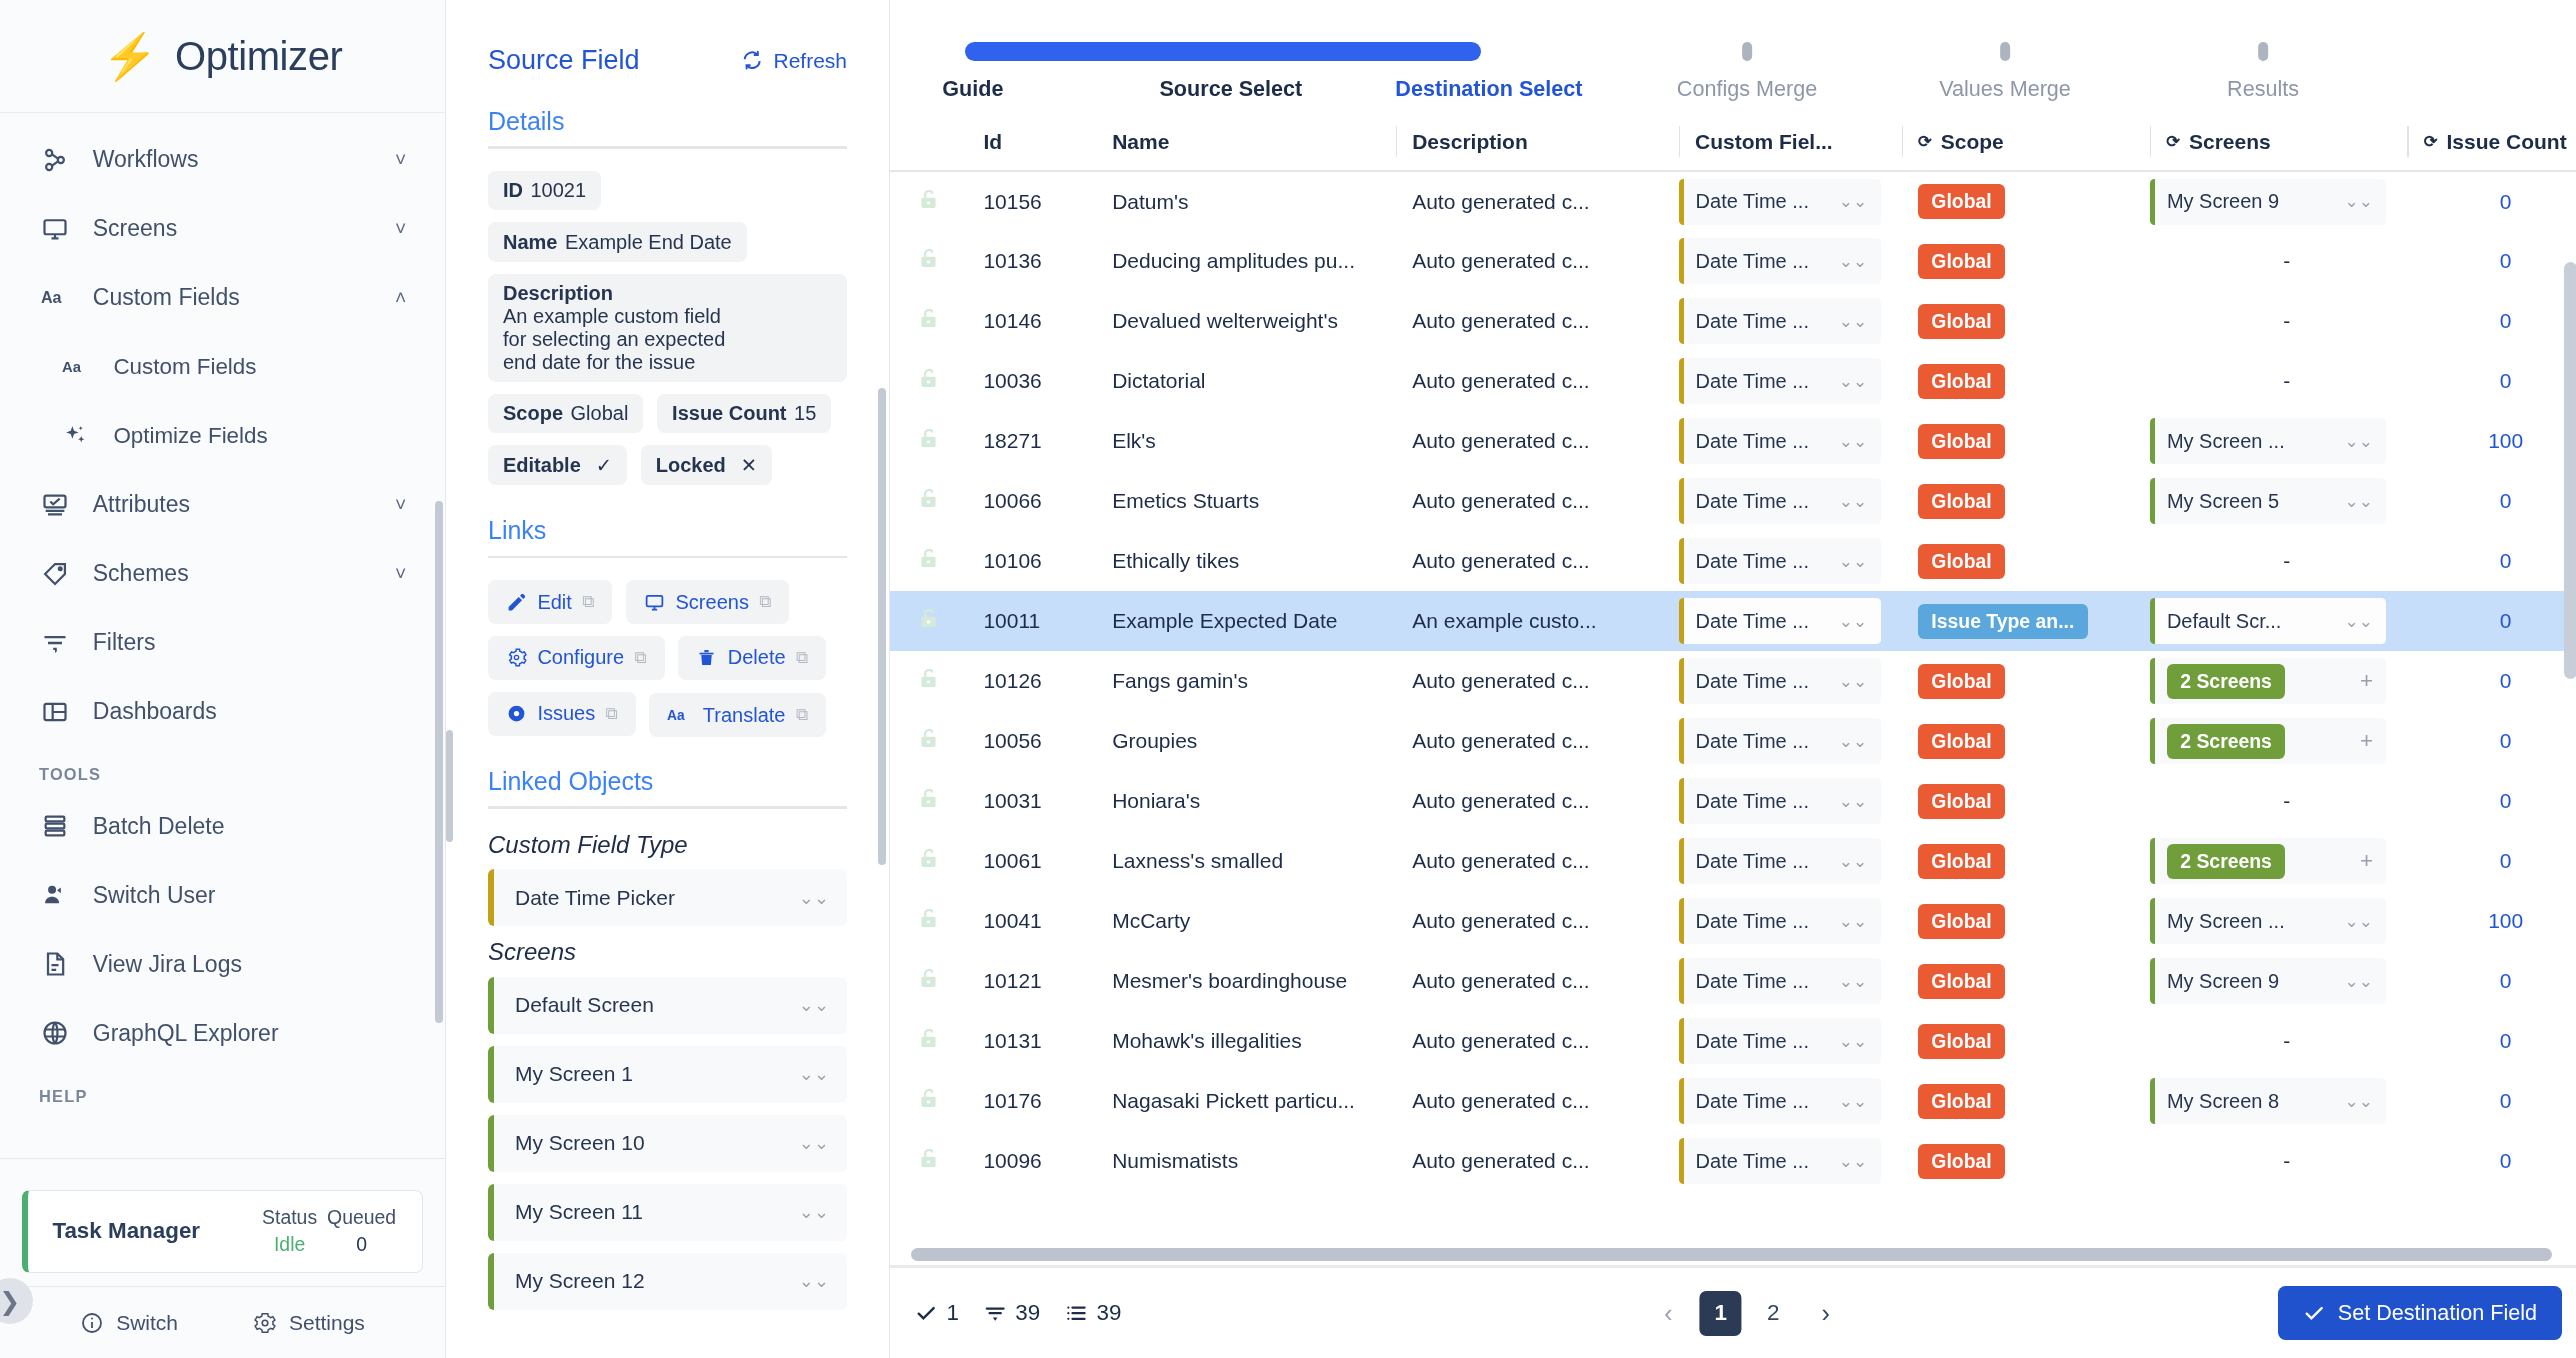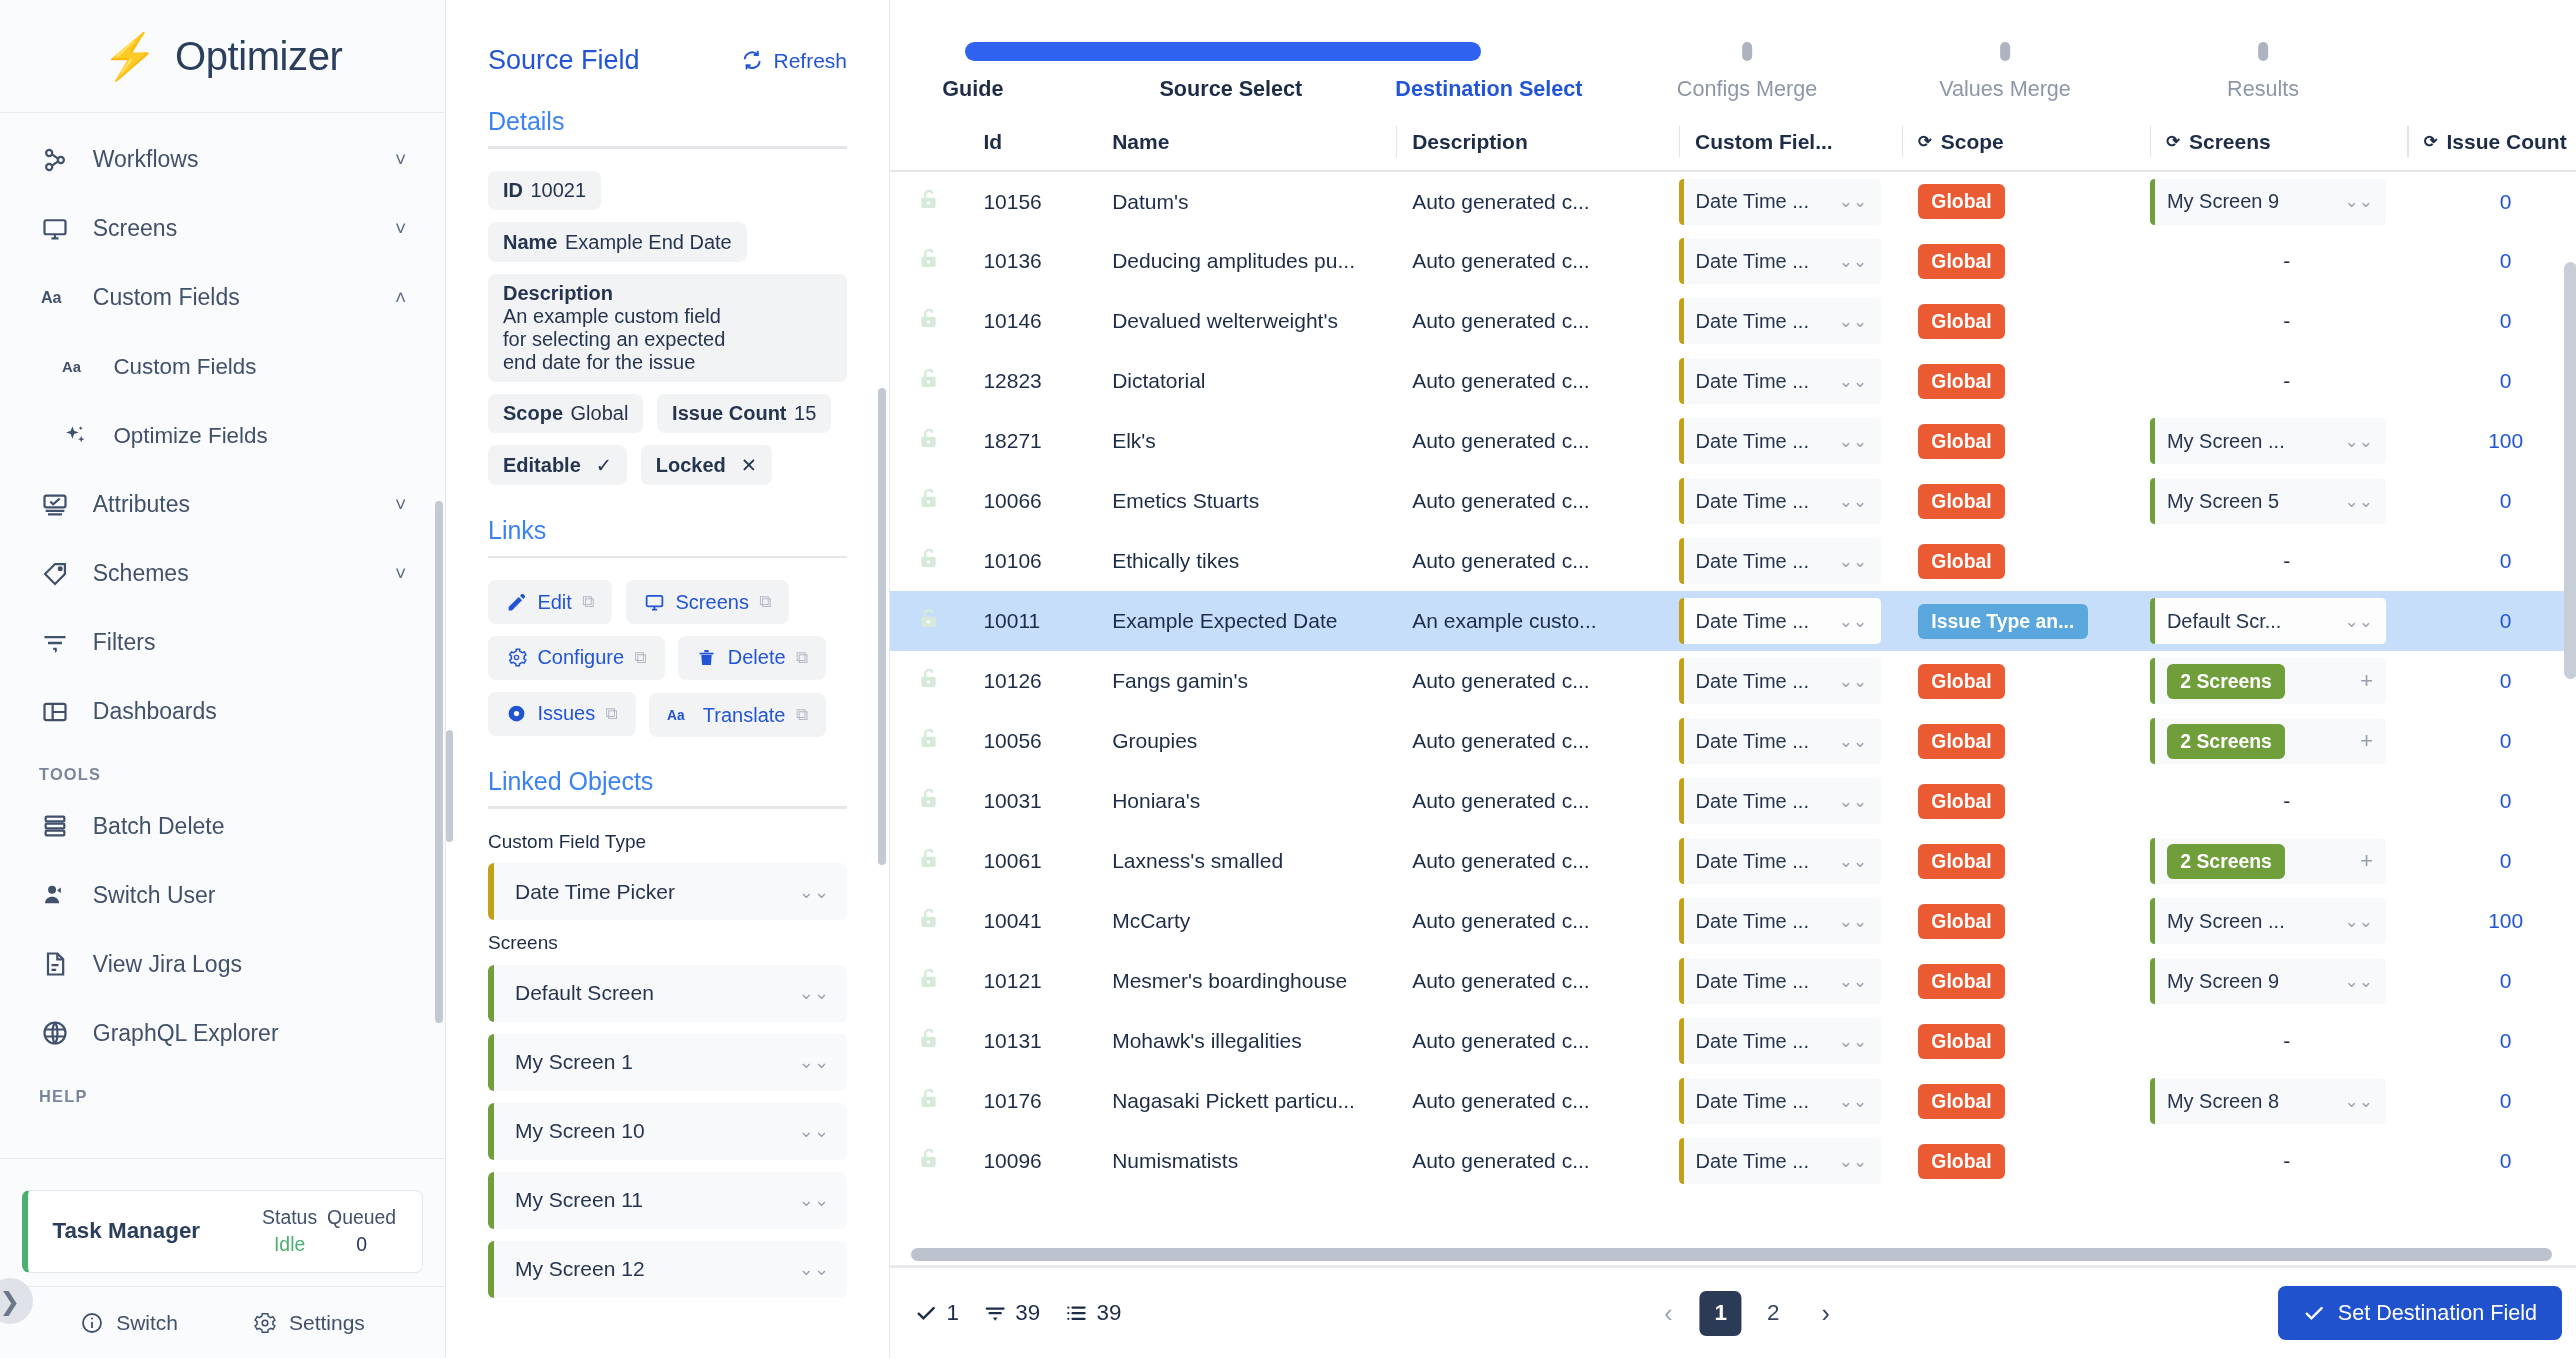--- a/index.html
+++ b/index.html
@@ -104,21 +104,21 @@
   .chip b { font-weight: 700; margin-right: 7.5px; }
   .chip.desc { display: block; margin-right: 0; }
   .chip.desc .dv { display: inline-block; max-width: 246px; vertical-align: top; }
   .chip .mark { margin-left: 7.5px; font-size: 19.4px; }
   .linkbtn {
     display: inline-flex; align-items: center; gap: 10.4px;
     background: #f2f3f5; border-radius: 7.5px; padding: 10.4px 18px;
     margin: 0 10.4px 12px 0; font-size: 20px; color: #2254d6; cursor: pointer;
   }
   .linkbtn .ext2 { color: #b3b9c4; font-size: 17px; }
-  .lo-label { font-size: 19px; color: #1d2c47; margin: 7.5px 0 10.4px 0; }
+  .lo-label { font-size: 24px; color: #1d2c47; margin: 7.5px 0 10.4px 0; font-style: italic; }
   .lo-row {
     display: flex; align-items: center; justify-content: space-between;
     background: #f8f9fb; border-radius: 6px; height: 57px;
     padding: 0 18px 0 21px; margin-bottom: 12px;
     border-left: 6.7px solid #6f9e3b; font-size: 21px; color: #26354f; cursor: pointer;
   }
   .lo-row.amber { border-left-color: #c2a018; }
   .lo-row .dchev { color: #9aa2b1; font-size: 18px; }
   .d-scroll { position: absolute; right: 3px; top: 388px; width: 8.2px; height: 477px; border-radius: 4.5px; background: #c4cad4; }
   .d-scroll-left { position: absolute; left: 0px; top: 730px; width: 6.7px; height: 112px; border-radius: 4.5px; background: #c4cad4; }
@@ -731,21 +731,21 @@
               </td>
               <td class="c-issue ctr"><span class="num">0</span></td>
             </tr>
             <tr>
               <td class="c-lock"><span><svg width="27" height="27" viewBox="0 0 24 24" fill="#d6ead9">
                     <path d="M7 10.5h10a1.3 1.3 0 0 1 1.3 1.3v6.4A1.3 1.3 0 0 1 17 19.5H7a1.3 1.3 0 0 1-1.3-1.3v-6.4A1.3 1.3 0 0 1 7 10.5z"></path>
                     <path d="M9 10.5V7.8a3.4 3.4 0 0 1 6.6-1.1" fill="none" stroke="#d6ead9" stroke-width="2"></path>
                     <circle cx="12" cy="15" r="1.5" fill="#ffffff"></circle>
                   </svg></span></td>
               <td class="c-id">
-                <span class="ell" style="padding-left:16.4px">12823</span>
+                <span class="ell" style="padding-left:16.4px">10036</span>
               </td>
               <td class="c-name">
                 <span class="ell" style="padding-left:16.4px">Dictatorial</span>
               </td>
               <td class="c-desc">
                 <span class="ell" style="padding-left:16.4px">Auto generated c...</span>
               </td>
               <td class="c-cft">
                 <div class="pill-cell">
                   <span class="ell">Date Time ...</span>

